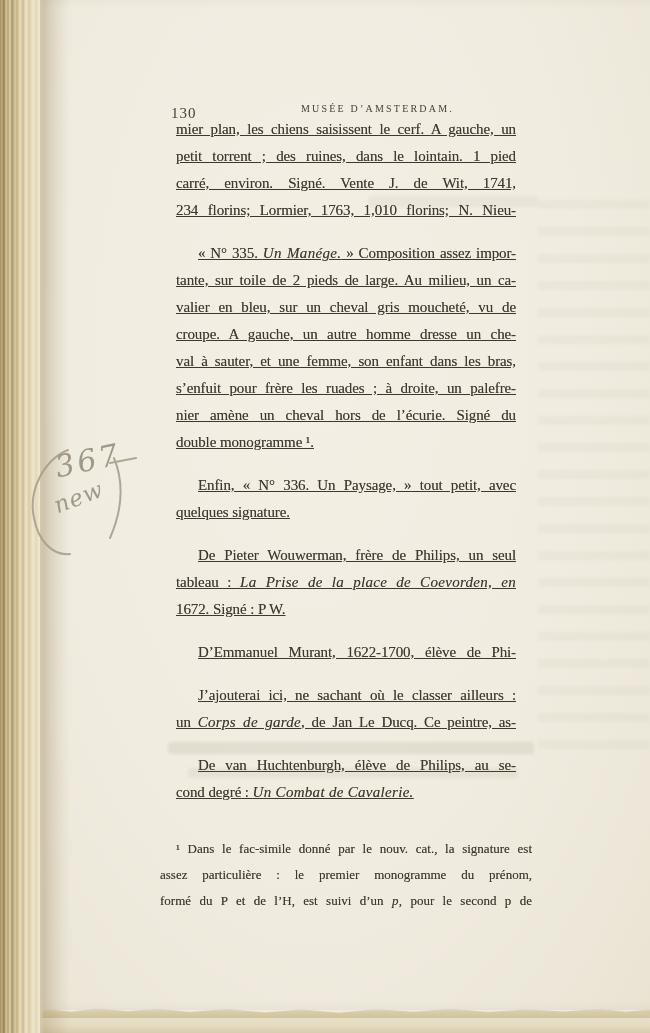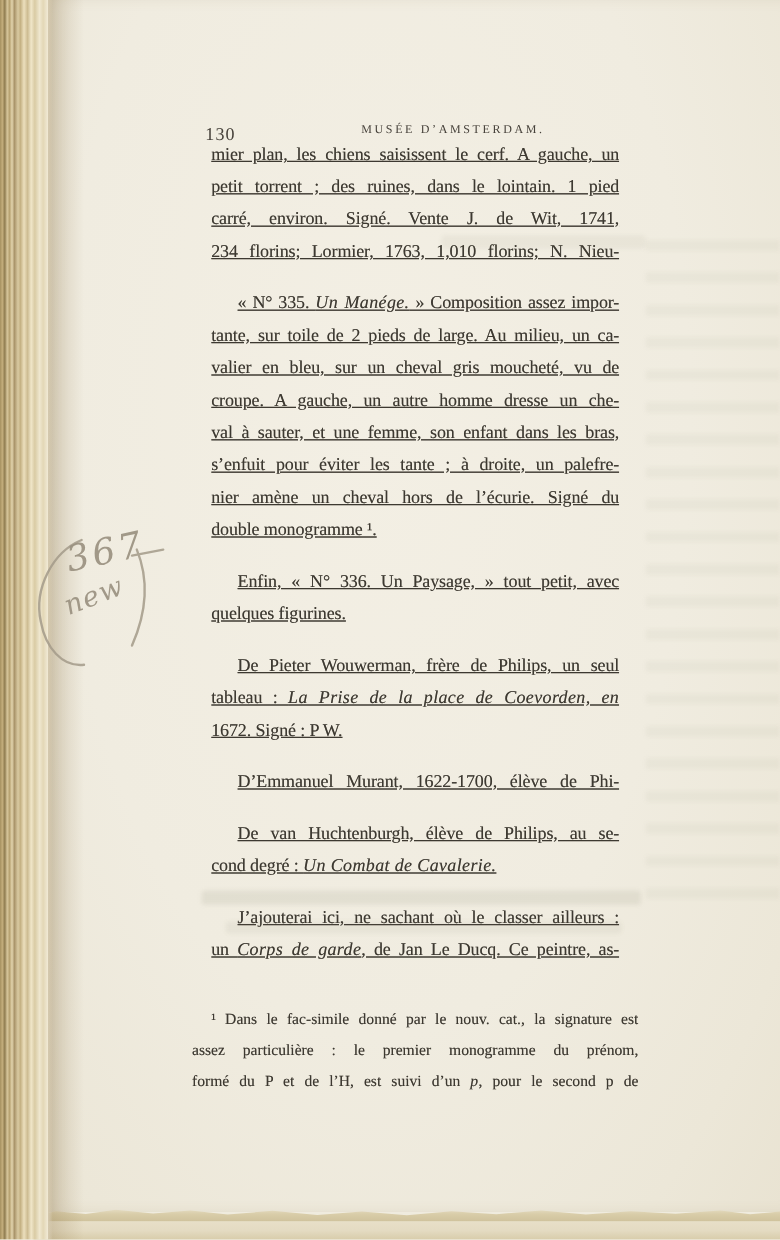--- a/index.html
+++ b/index.html
@@ -112,43 +112,43 @@
           <div class="line j"><span>petit torrent ; des ruines, dans le lointain. 1 pied</span></div>
           <div class="line j"><span>carré, environ. Signé. Vente J. de Wit, 1741,</span></div>
           <div class="line j"><span>234 florins; Lormier, 1763, 1,010 florins; N. Nieu-</span></div>
         </div>
         <div class="para">
           <div class="line j ind"><span>« N° 335. </span><em>Un Manége.</em><span> » Composition assez impor-</span></div>
           <div class="line j"><span>tante, sur toile de 2 pieds de large. Au milieu, un ca-</span></div>
           <div class="line j"><span>valier en bleu, sur un cheval gris moucheté, vu de</span></div>
           <div class="line j"><span>croupe. A gauche, un autre homme dresse un che-</span></div>
           <div class="line j"><span>val à sauter, et une femme, son enfant dans les bras,</span></div>
-          <div class="line j"><span>s’enfuit pour éviter les tante ; à droite, un palefre-</span></div>
+          <div class="line j"><span>s’enfuit pour frère les ruades ; à droite, un palefre-</span></div>
           <div class="line j"><span>nier amène un cheval hors de l’écurie. Signé du</span></div>
           <div class="line"><span>double monogramme ¹.</span></div>
         </div>
         <div class="para">
           <div class="line j ind"><span>Enfin, « N° 336. Un Paysage, » tout petit, avec</span></div>
-          <div class="line"><span>quelques figurines.</span></div>
+          <div class="line"><span>quelques signature.</span></div>
         </div>
         <div class="para">
           <div class="line j ind"><span>De Pieter Wouwerman, frère de Philips, un seul</span></div>
           <div class="line j"><span>tableau : </span><em>La Prise de la place de Coevorden, en</em></div>
           <div class="line"><span>1672. Signé : P W.</span></div>
         </div>
         <div class="para">
           <div class="line j ind"><span>D’Emmanuel Murant, 1622-1700, élève de Phi-</span></div>
         </div>
         <div class="para">
+          <div class="line j ind"><span>J’ajouterai ici, ne sachant où le classer ailleurs :</span></div>
+          <div class="line j"><span>un </span><em>Corps de garde</em><span>, de Jan Le Ducq. Ce peintre, as-</span></div>
+        </div>
+        <div class="para">
           <div class="line j ind"><span>De van Huchtenburgh, élève de Philips, au se-</span></div>
           <div class="line"><span>cond degré : </span><em>Un Combat de Cavalerie.</em></div>
-        </div>
-        <div class="para">
-          <div class="line j ind"><span>J’ajouterai ici, ne sachant où le classer ailleurs :</span></div>
-          <div class="line j"><span>un </span><em>Corps de garde</em><span>, de Jan Le Ducq. Ce peintre, as-</span></div>
         </div>
         <div class="footnote">
           <div class="line j ind"><span>¹ Dans le fac-simile donné par le nouv. cat., la signature est</span></div>
           <div class="line j"><span>assez particulière : le premier monogramme du prénom,</span></div>
           <div class="line j"><span>formé du P et de l’H, est suivi d’un </span><em>p</em><span>, pour le second p de</span></div>
         </div>
       </div>
 
   </div>
 

